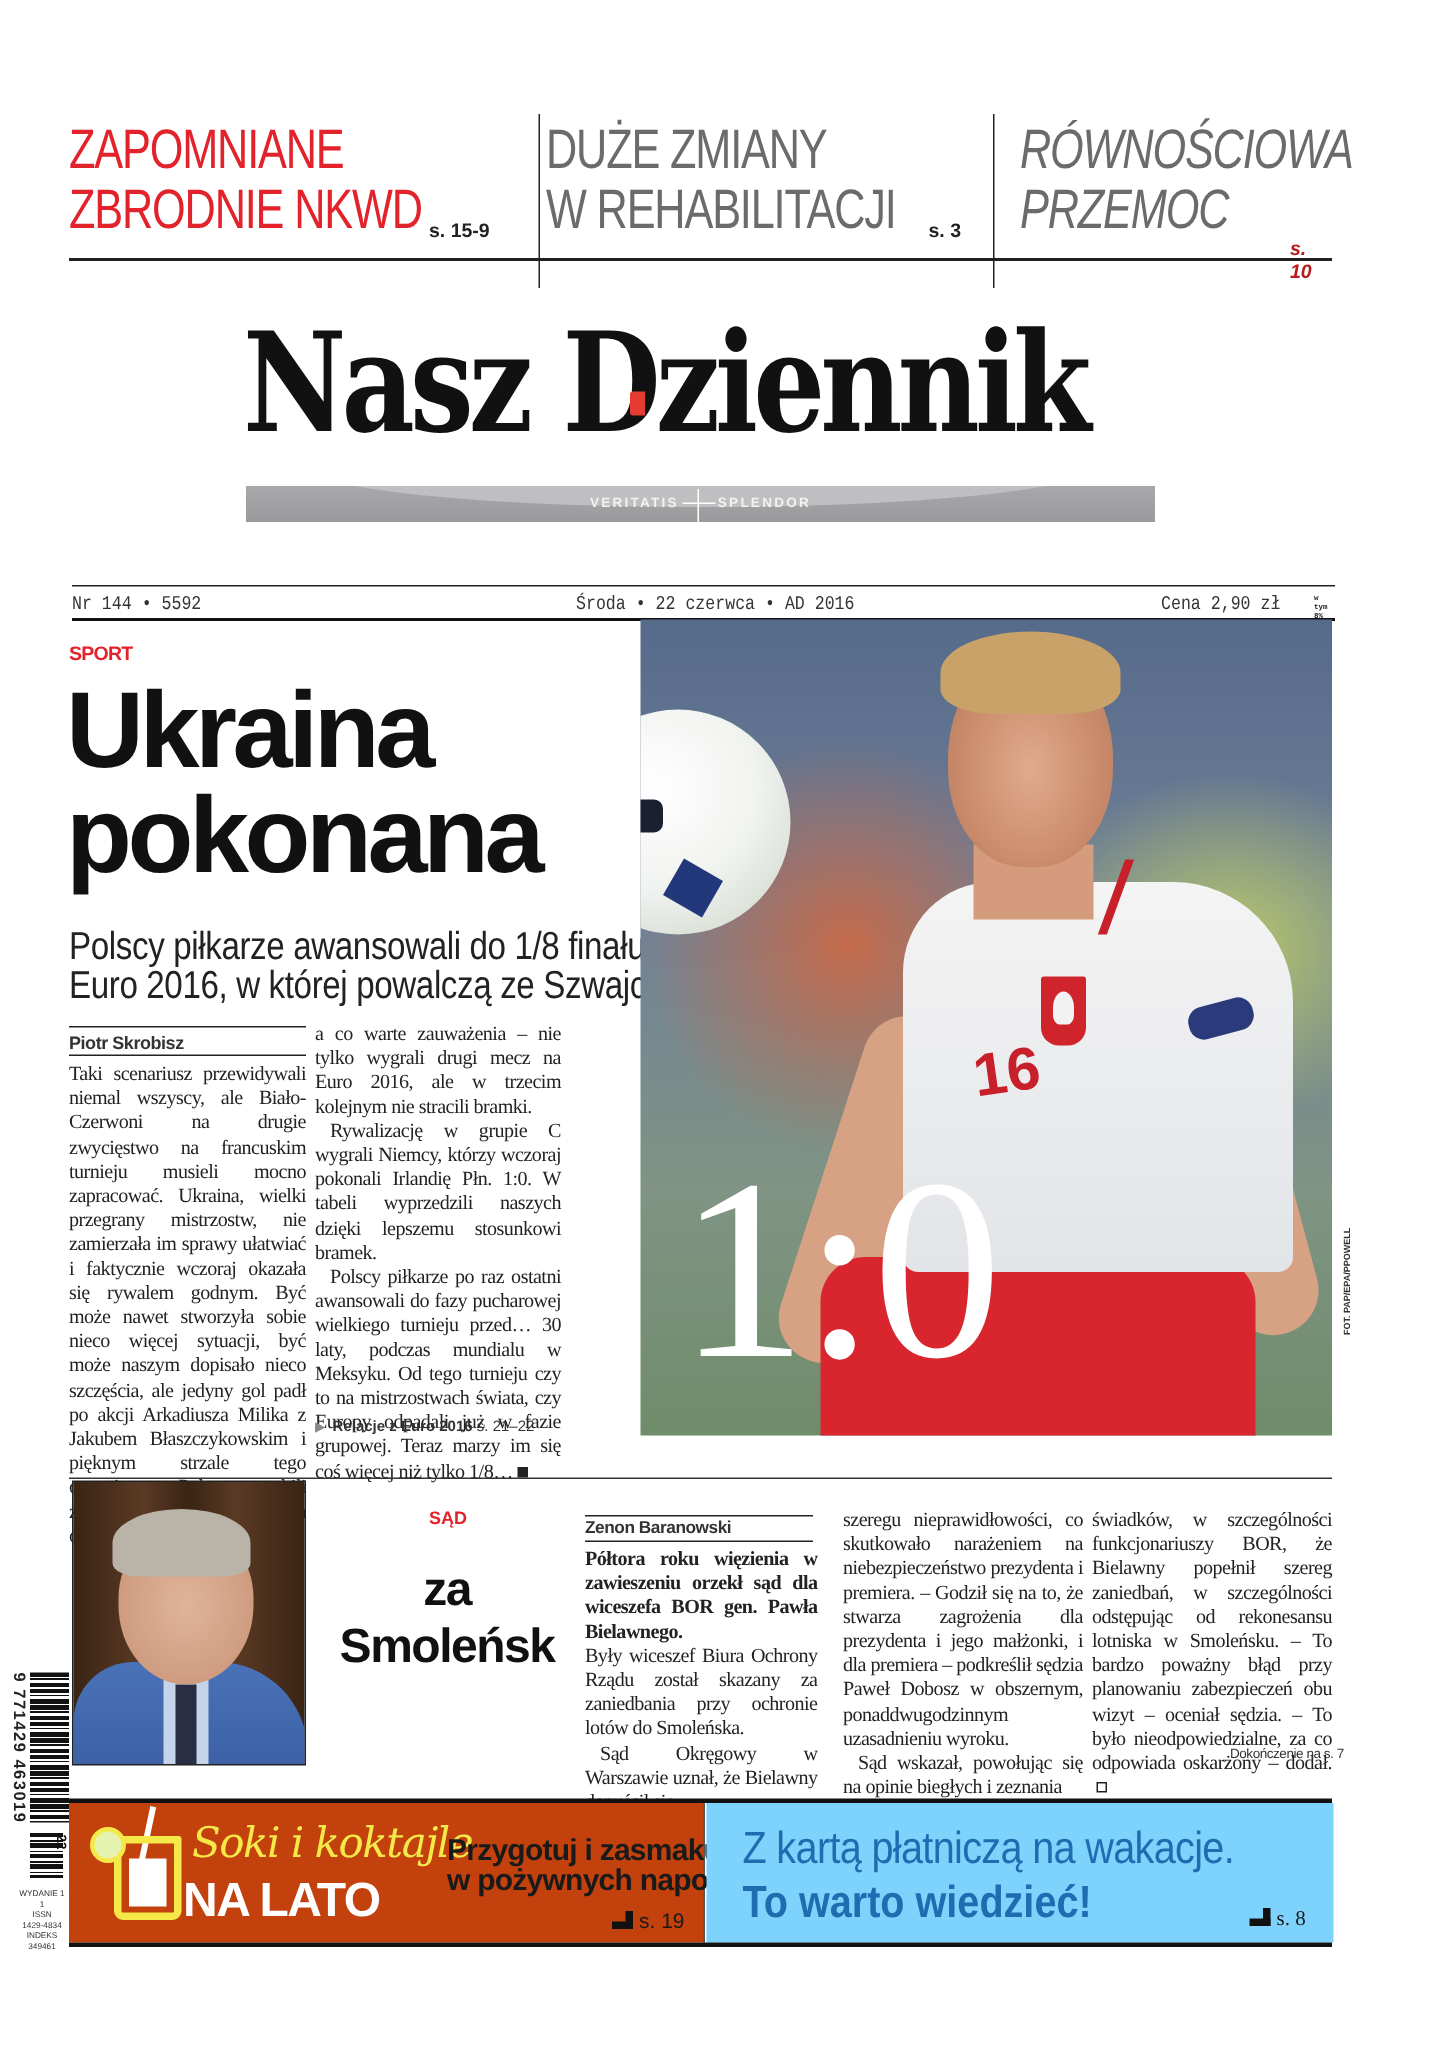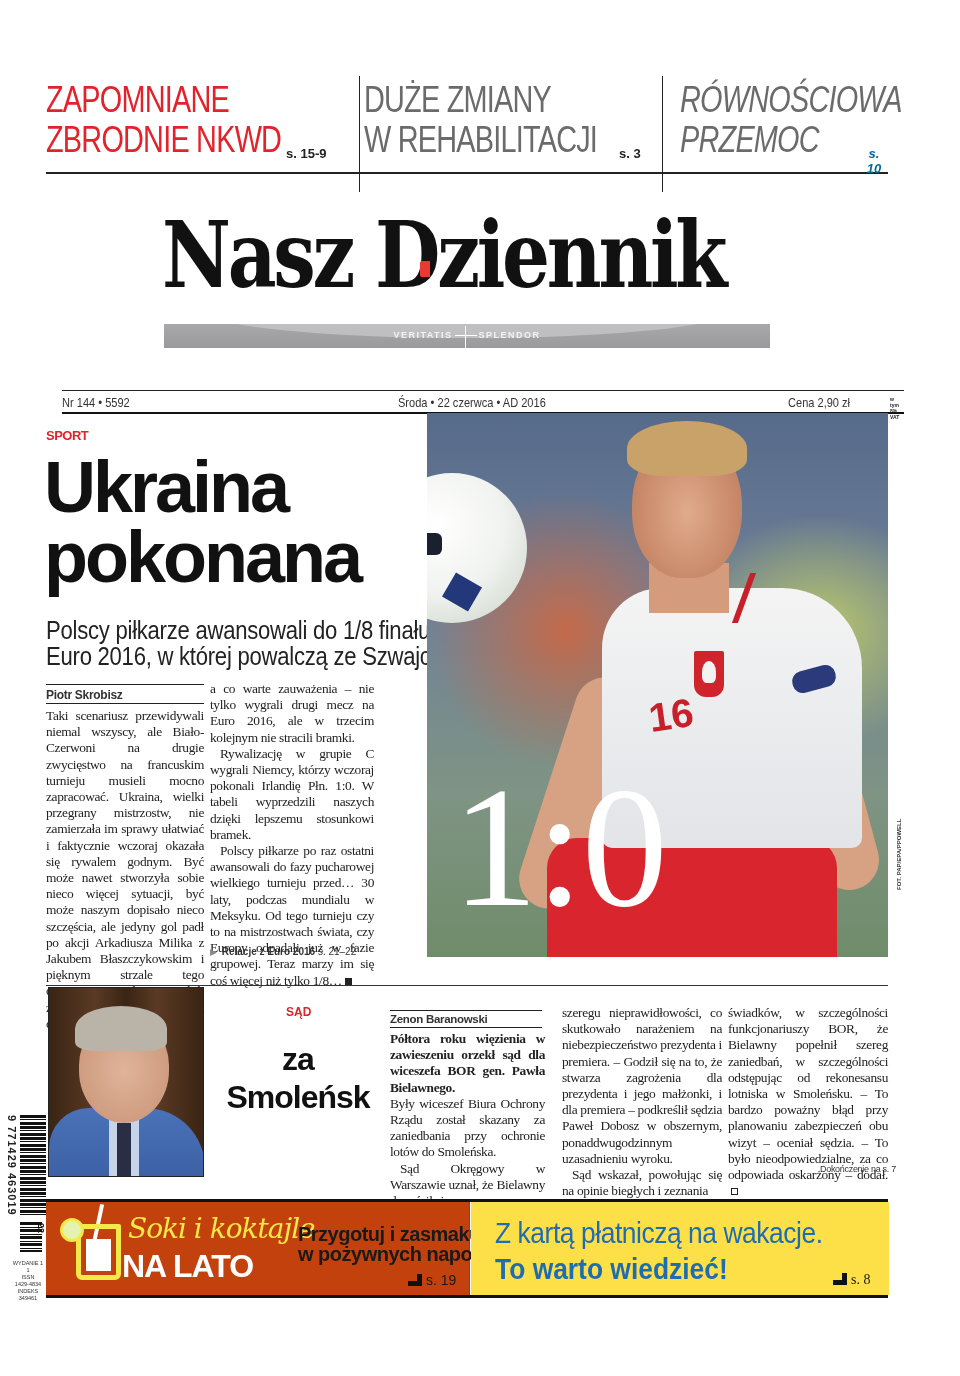--- a/index.html
+++ b/index.html
@@ -12,37 +12,37 @@
   .teaser .t-title { font-family: "Liberation Sans Narrow", "Liberation Sans", sans-serif; font-stretch: condensed; font-weight: 400; font-size: 37px; line-height: 40px; letter-spacing: -1px; transform-origin: left top; }
   .teaser .t-page { position: absolute; font-size: 13px; font-weight: bold; letter-spacing: 0px; }
   .teaser-1 { left: 0; width: 312px; }
   .teaser-1 .t-title { color: #e3232c; transform: scaleX(0.78); white-space: nowrap; }
   .teaser-1 .t-page { left: 240px; top: 66px; color: #222; }
   .teaser-2 { left: 318px; width: 300px; }
   .teaser-2 .t-title { color: #6b6b6b; transform: scaleX(0.78); white-space: nowrap; }
   .teaser-2 .t-page { left: 255px; top: 66px; color: #222; }
   .teaser-3 { left: 634px; width: 208px; font-style: italic; }
   .teaser-3 .t-title { color: #6b6b6b; transform: scaleX(0.78); white-space: nowrap; }
-  .teaser-3 .t-page { left: 180px; top: 66px; color: #0369a1; text-align: center; }
+  .teaser-3 .t-page { left: 180px; top: 78px; color: #b91c1c; }
   .teaser-sep { position: absolute; top: 0; width: 1px; height: 116px; background: #222; }
   .sep-1 { left: 313px; top: -4px; }
   .sep-2 { left: 616px; top: -4px; }
 
   
   .masthead { position: absolute; left: 162px; top: 205px; width: 608px; height: 100px; }
   .masthead-title { font-family: "DejaVu Serif", "Liberation Serif", serif; font-weight: 900; font-size: 92px; line-height: 100px; letter-spacing: -4px; color: #111; white-space: nowrap; transform: scaleX(0.82); transform-origin: left top; display: inline-block; }
   .masthead-accent { position: absolute; left: 258px; top: 56px; width: 10px; height: 16px; background: #e63a32; border-radius: 2px 0 0 2px; }
   .motto-bar { position: absolute; left: 164px; top: 324px; width: 606px; height: 24px; background: linear-gradient(180deg, #a8a8aa 0%, #9a9a9c 100%); overflow: hidden; }
   .motto-bar::before { content: ""; position: absolute; left: 40px; right: 40px; top: -40px; height: 54px; border-radius: 50%; background: #bfbfc1; }
   .motto { position: absolute; left: 0; right: 0; top: 6px; text-align: center; font-size: 9px; font-weight: bold; letter-spacing: 1.5px; color: #f2f2f2; }
   .motto .cross { display: inline-block; width: 22px; height: 1px; background: #fff; vertical-align: middle; margin: 0 2px; position: relative; }
   .motto .cross::after { content: ""; position: absolute; left: 10px; top: -9px; width: 1px; height: 24px; background: #fff; }
 
   
-  .dateline { position: absolute; left: 62px; top: 390px; width: 842px; height: 24px; border-top: 1.5px solid #222; border-bottom: 2.5px solid #111; font-family: Liberation Sans, sans-serif; font-size: 13px; color: #333; }
+  .dateline { position: absolute; left: 48px; top: 390px; width: 842px; height: 24px; border-top: 1.5px solid #222; border-bottom: 2.5px solid #111; font-family: Liberation Mono, monospace; font-size: 13px; color: #333; }
   .dateline span { position: absolute; top: 4px; transform: scaleX(0.85); transform-origin: left center; white-space: nowrap; }
   .dl-issue { left: 0; }
   .dl-date { left: 336px; }
   .dl-price { left: 726px; }
   .dl-vat { position: absolute; right: 0; top: 5px; font-size: 5px; line-height: 6px; font-weight: bold; color: #222; width: 14px; }
 
   
   .kicker { position: absolute; left: 46px; top: 428px; font-size: 13px; font-weight: bold; color: #e3232c; letter-spacing: -0.5px; }
   .headline { position: absolute; left: 44px; top: 452px; width: 380px; font-size: 72px; line-height: 70px; font-weight: bold; letter-spacing: -3px; color: #111; }
   .deck { position: absolute; left: 46px; top: 617px; width: 380px; font-family: "Liberation Sans Narrow", "Liberation Sans", sans-serif; font-size: 26px; line-height: 26px; color: #222; }
@@ -123,21 +123,21 @@
   .promo-lemon { position: absolute; left: 14px; top: 16px; width: 24px; height: 24px; border-radius: 50%; border: 3px solid #f5e94a; background: #e6f2b0; }
   .promo-straw { position: absolute; left: 50px; top: 2px; width: 4px; height: 40px; background: #ffffff; transform: rotate(12deg); }
   .promo-script { position: absolute; left: 82px; top: 10px; font-family: "DejaVu Serif", serif; font-style: italic; font-size: 28px; color: #f5e94a; letter-spacing: -1px; white-space: nowrap; }
   .promo-big { position: absolute; left: 76px; top: 46px; font-size: 32px; font-weight: bold; color: #ffffff; letter-spacing: -1px; }
   .promo-green-text { position: absolute; left: 252px; top: 22px; font-size: 20px; line-height: 20px; font-weight: bold; color: #1a1a1a; white-space: nowrap; letter-spacing: -0.5px; }
   .promo-green-page { position: absolute; left: 362px; top: 70px; font-size: 14px; color: #1a1a1a; font-family: "Liberation Sans Narrow", "Liberation Sans", sans-serif; }
   .page-arrow { display: inline-block; width: 14px; height: 12px; position: relative; margin-right: 4px; vertical-align: -1px; }
   .page-arrow::before { content: ""; position: absolute; left: 0; bottom: 0; width: 14px; height: 5px; background: #111; }
   .page-arrow::after { content: ""; position: absolute; right: 0; bottom: 0; width: 5px; height: 12px; background: #111; }
 
-  .promo-blue { position: absolute; left: 471px; top: 1202px; width: 418px; height: 93px; background: #fde047; }
+  .promo-blue { position: absolute; left: 471px; top: 1202px; width: 418px; height: 93px; background: #7dd3fc; }
   .promo-blue-l1 { position: absolute; left: 24px; top: 14px; font-family: "Liberation Sans Narrow", "Liberation Sans", sans-serif; font-size: 30px; line-height: 34px; color: #1f6db0; letter-spacing: -0.5px; white-space: nowrap; transform: scaleX(0.88); transform-origin: left top; }
   .promo-blue-l2 { position: absolute; left: 24px; top: 50px; font-family: "Liberation Sans Narrow", "Liberation Sans", sans-serif; font-weight: bold; font-size: 30px; line-height: 34px; color: #1f6db0; white-space: nowrap; transform: scaleX(0.88); transform-origin: left top; }
   .promo-blue-page { position: absolute; left: 362px; top: 70px; font-size: 14px; color: #1a1a1a; font-family: "Liberation Serif", serif; }
 </style>
 </head>
 <body>
 
 <div class="teasers">
   <div class="teaser teaser-1">
     <div class="t-title">

